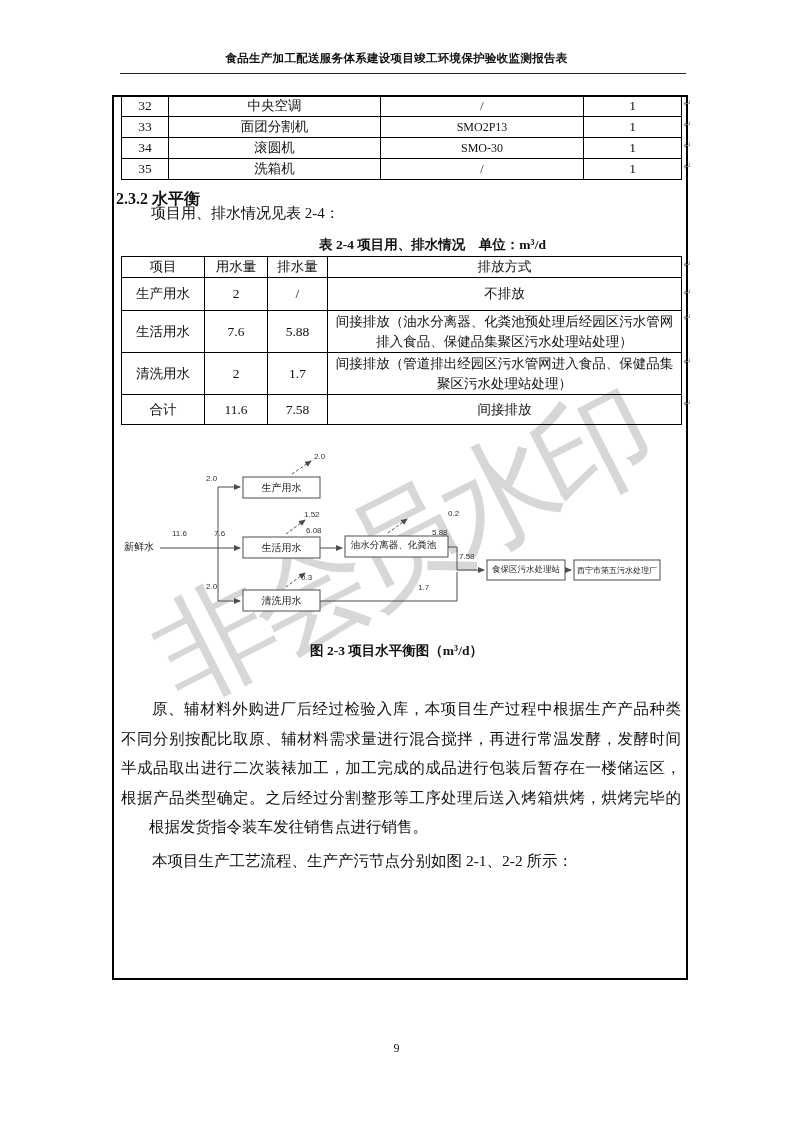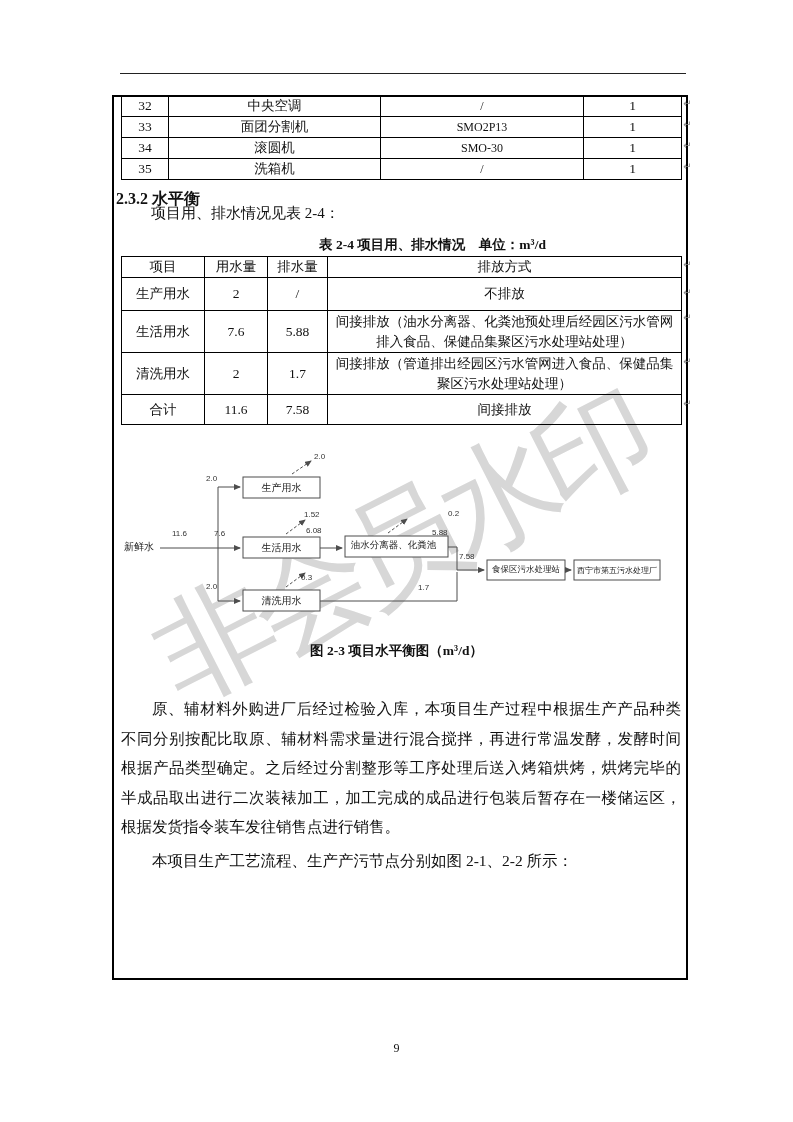--- a/index.html
+++ b/index.html
@@ -30,21 +30,21 @@
   .num{font-size:12.5px;}
   
   .h-232{left:116px;top:189px;font-size:16px;font-weight:700;}
   .intro{left:151px;top:204px;font-size:15px;}
   .tbl-caption{left:0;top:236px;width:793px;text-align:center;font-size:13.5px;font-weight:700;padding-left:36px;}
   .fig-caption{left:0;top:642px;width:793px;text-align:center;font-size:13.5px;font-weight:700;}
   .h-24{left:116px;top:668px;font-size:16px;font-weight:700;}
   .para{left:121px;top:694px;width:560px;font-size:15.5px;line-height:29.6px;}
   .pline{text-align:justify;text-align-last:justify;}
   .pline.first{padding-left:31px;}
-  .pline.last{text-align-last:left;}
+  .pline.last{text-align-last:left;margin-left:28px;}
   .closing{left:121px;top:851px;width:560px;font-size:15.5px;padding-left:31px;box-sizing:border-box;}
   .page-num{left:0;top:1041px;width:793px;text-align:center;font-size:12px;}
   
   .watermark{
     left:400px;top:548px;transform:translate(-50%,-50%) rotate(-27deg);
     font-size:118px;letter-spacing:-12px;white-space:nowrap;color:#d7d7d7;
     z-index:1;font-family:"Liberation Serif","DejaVu Serif",serif;
   }
   
   .diagram{left:122px;top:448px;width:566px;height:195px;z-index:3;}
@@ -59,20 +59,21 @@
   .pmark{position:absolute;left:683px;font-size:10px;color:#8a8a8a;z-index:3;
          font-family:"DejaVu Sans","Liberation Sans",sans-serif;}
 </style>
 </head>
 <body>
 
 <div class="page">
 
   <div class="abs watermark">非会员水印</div>
 
+  <div class="abs doc-title content">食品生产加工配送服务体系建设项目竣工环境保护验收监测报告表</div>
   <div class="abs title-rule"></div>
 
   <div class="abs outer-frame"></div>
 
   <table class="abs equip-table content">
     <colgroup>
         <col style="width:47px">
         <col style="width:212px">
         <col style="width:203px">
         <col style="width:98px">
@@ -205,22 +206,22 @@
     <div class="boxlbl t85" style="left:365px;top:112px;width:78px;height:20px;">食保区污水处理站</div>
     <div class="boxlbl t80" style="left:452px;top:112px;width:86px;height:20px;">西宁市第五污水处理厂</div>
   </div>
 
   <div class="abs fig-caption content">图 2-3  项目水平衡图（m³/d）</div>
 
 
   <div class="abs para content">
     <div class="pline first">原、辅材料外购进厂后经过检验入库，本项目生产过程中根据生产产品种类</div>
     <div class="pline">不同分别按配比取原、辅材料需求量进行混合搅拌，再进行常温发酵，发酵时间</div>
+    <div class="pline">半成品取出进行二次装裱加工，加工完成的成品进行包装后暂存在一楼储运区，</div>
     <div class="pline">根据产品类型确定。之后经过分割整形等工序处理后送入烤箱烘烤，烘烤完毕的</div>
-    <div class="pline">半成品取出进行二次装裱加工，加工完成的成品进行包装后暂存在一楼储运区，</div>
     <div class="pline last">根据发货指令装车发往销售点进行销售。</div>
   </div>
 
   <div class="abs closing content">本项目生产工艺流程、生产产污节点分别如图 2-1、2-2 所示：</div>
 
   <div class="abs page-num content">9</div>
 
   <span class="pmark" style="top:98px;">↵</span>
   <span class="pmark" style="top:119px;">↵</span>
   <span class="pmark" style="top:140px;">↵</span>

